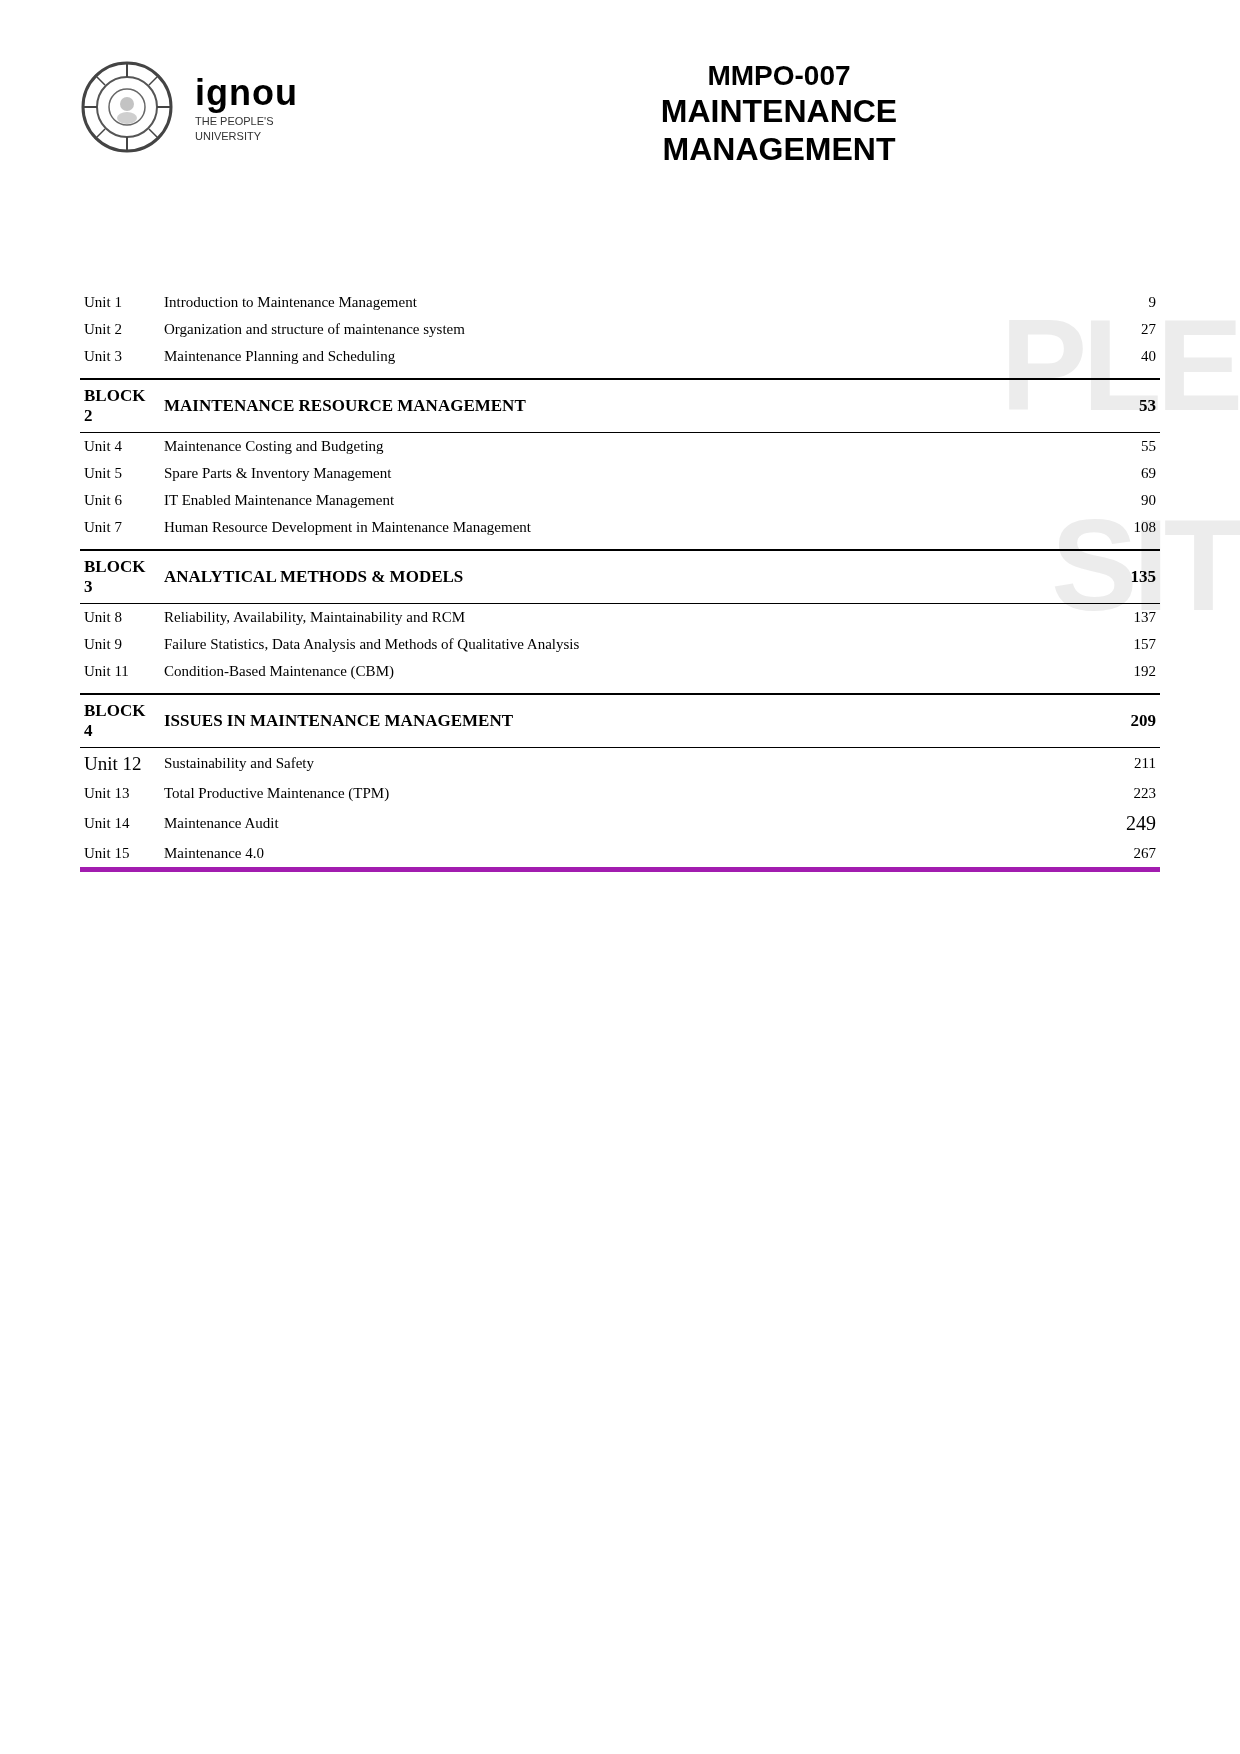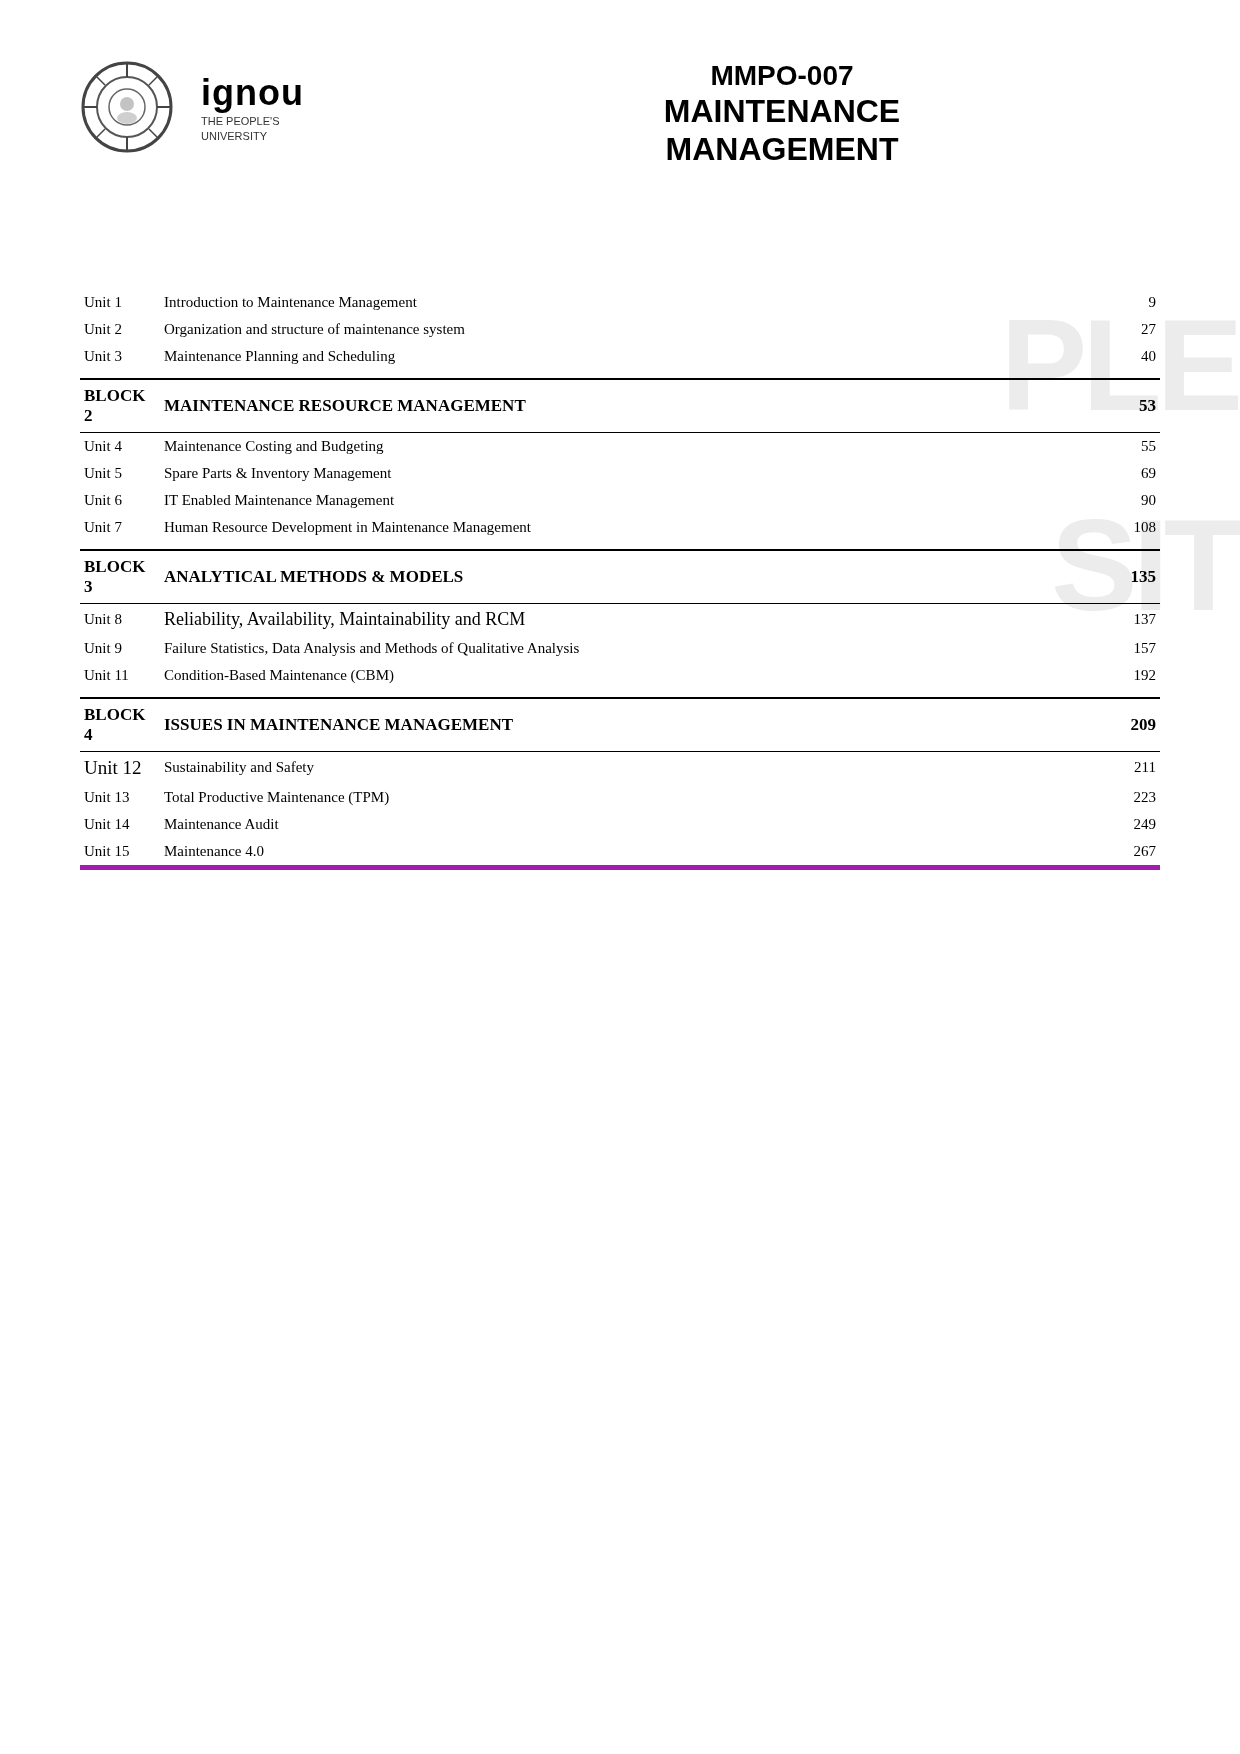--- a/index.html
+++ b/index.html
@@ -26,21 +26,21 @@
     .header {
       display: flex;
       align-items: flex-start;
       justify-content: space-between;
       margin-bottom: 20px;
     }
 
     .logo-container {
       display: flex;
       align-items: center;
-      gap: 26px;
+      gap: 20px;
     }
 
     .logo-text-block {
       display: flex;
       flex-direction: column;
       justify-content: center;
     }
 
     .logo-ignou {
       font-size: 36px;
@@ -245,21 +245,21 @@
           <tr class="separator-row">
             <td colspan="3" style="padding:4px 0;"></td>
           </tr>
           <tr class="block-row">
     <td class="col-unit" style="font-weight:bold;font-size:17px;">BLOCK 3</td>
     <td class="col-title" style="font-weight:bold;font-size:17px;">ANALYTICAL METHODS &amp; MODELS</td>
     <td class="col-page" style="font-weight:bold;font-size:17px;text-align:right;">135</td>
   </tr>
           <tr class="unit-row">
       <td class="col-unit" style="font-size:15px;padding:5px 4px;">Unit 8</td>
-      <td class="col-title" style="font-size:18px;padding:5px 4px;">Reliability, Availability, Maintainability and RCM</td>
+      <td class="col-title" style="font-size:15px;padding:5px 4px;">Reliability, Availability, Maintainability and RCM</td>
       <td class="col-page" style="font-size:15px;padding:5px 4px;text-align:right;">137</td>
     </tr>
           <tr class="unit-row">
       <td class="col-unit" style="font-size:15px;padding:5px 4px;">Unit 9</td>
       <td class="col-title" style="font-size:15px;padding:5px 4px;">Failure Statistics, Data Analysis and Methods of Qualitative Analysis</td>
       <td class="col-page" style="font-size:15px;padding:5px 4px;text-align:right;">157</td>
     </tr>
           <tr class="unit-row">
       <td class="col-unit" style="font-size:15px;padding:5px 4px;">Unit 11</td>
       <td class="col-title" style="font-size:15px;padding:5px 4px;">Condition-Based Maintenance (CBM)</td>
@@ -279,21 +279,21 @@
       <td class="col-page" style="font-size:15px;padding:5px 4px;text-align:right;">211</td>
     </tr>
           <tr class="unit-row">
       <td class="col-unit" style="font-size:15px;padding:5px 4px;">Unit 13</td>
       <td class="col-title" style="font-size:15px;padding:5px 4px;">Total Productive Maintenance (TPM)</td>
       <td class="col-page" style="font-size:15px;padding:5px 4px;text-align:right;">223</td>
     </tr>
           <tr class="unit-row">
       <td class="col-unit" style="font-size:15px;padding:5px 4px;">Unit 14</td>
       <td class="col-title" style="font-size:15px;padding:5px 4px;">Maintenance Audit</td>
-      <td class="col-page" style="font-size:15px;padding:5px 4px;text-align:right;">249</td>
+      <td class="col-page" style="font-size:20px;padding:5px 4px;text-align:right;">249</td>
     </tr>
           <tr class="unit-row">
       <td class="col-unit" style="font-size:15px;padding:5px 4px;">Unit 15</td>
       <td class="col-title" style="font-size:15px;padding:5px 4px;">Maintenance 4.0</td>
       <td class="col-page" style="font-size:15px;padding:5px 4px;text-align:right;">267</td>
     </tr>
         </tbody>
     </table>
   </div>
 

